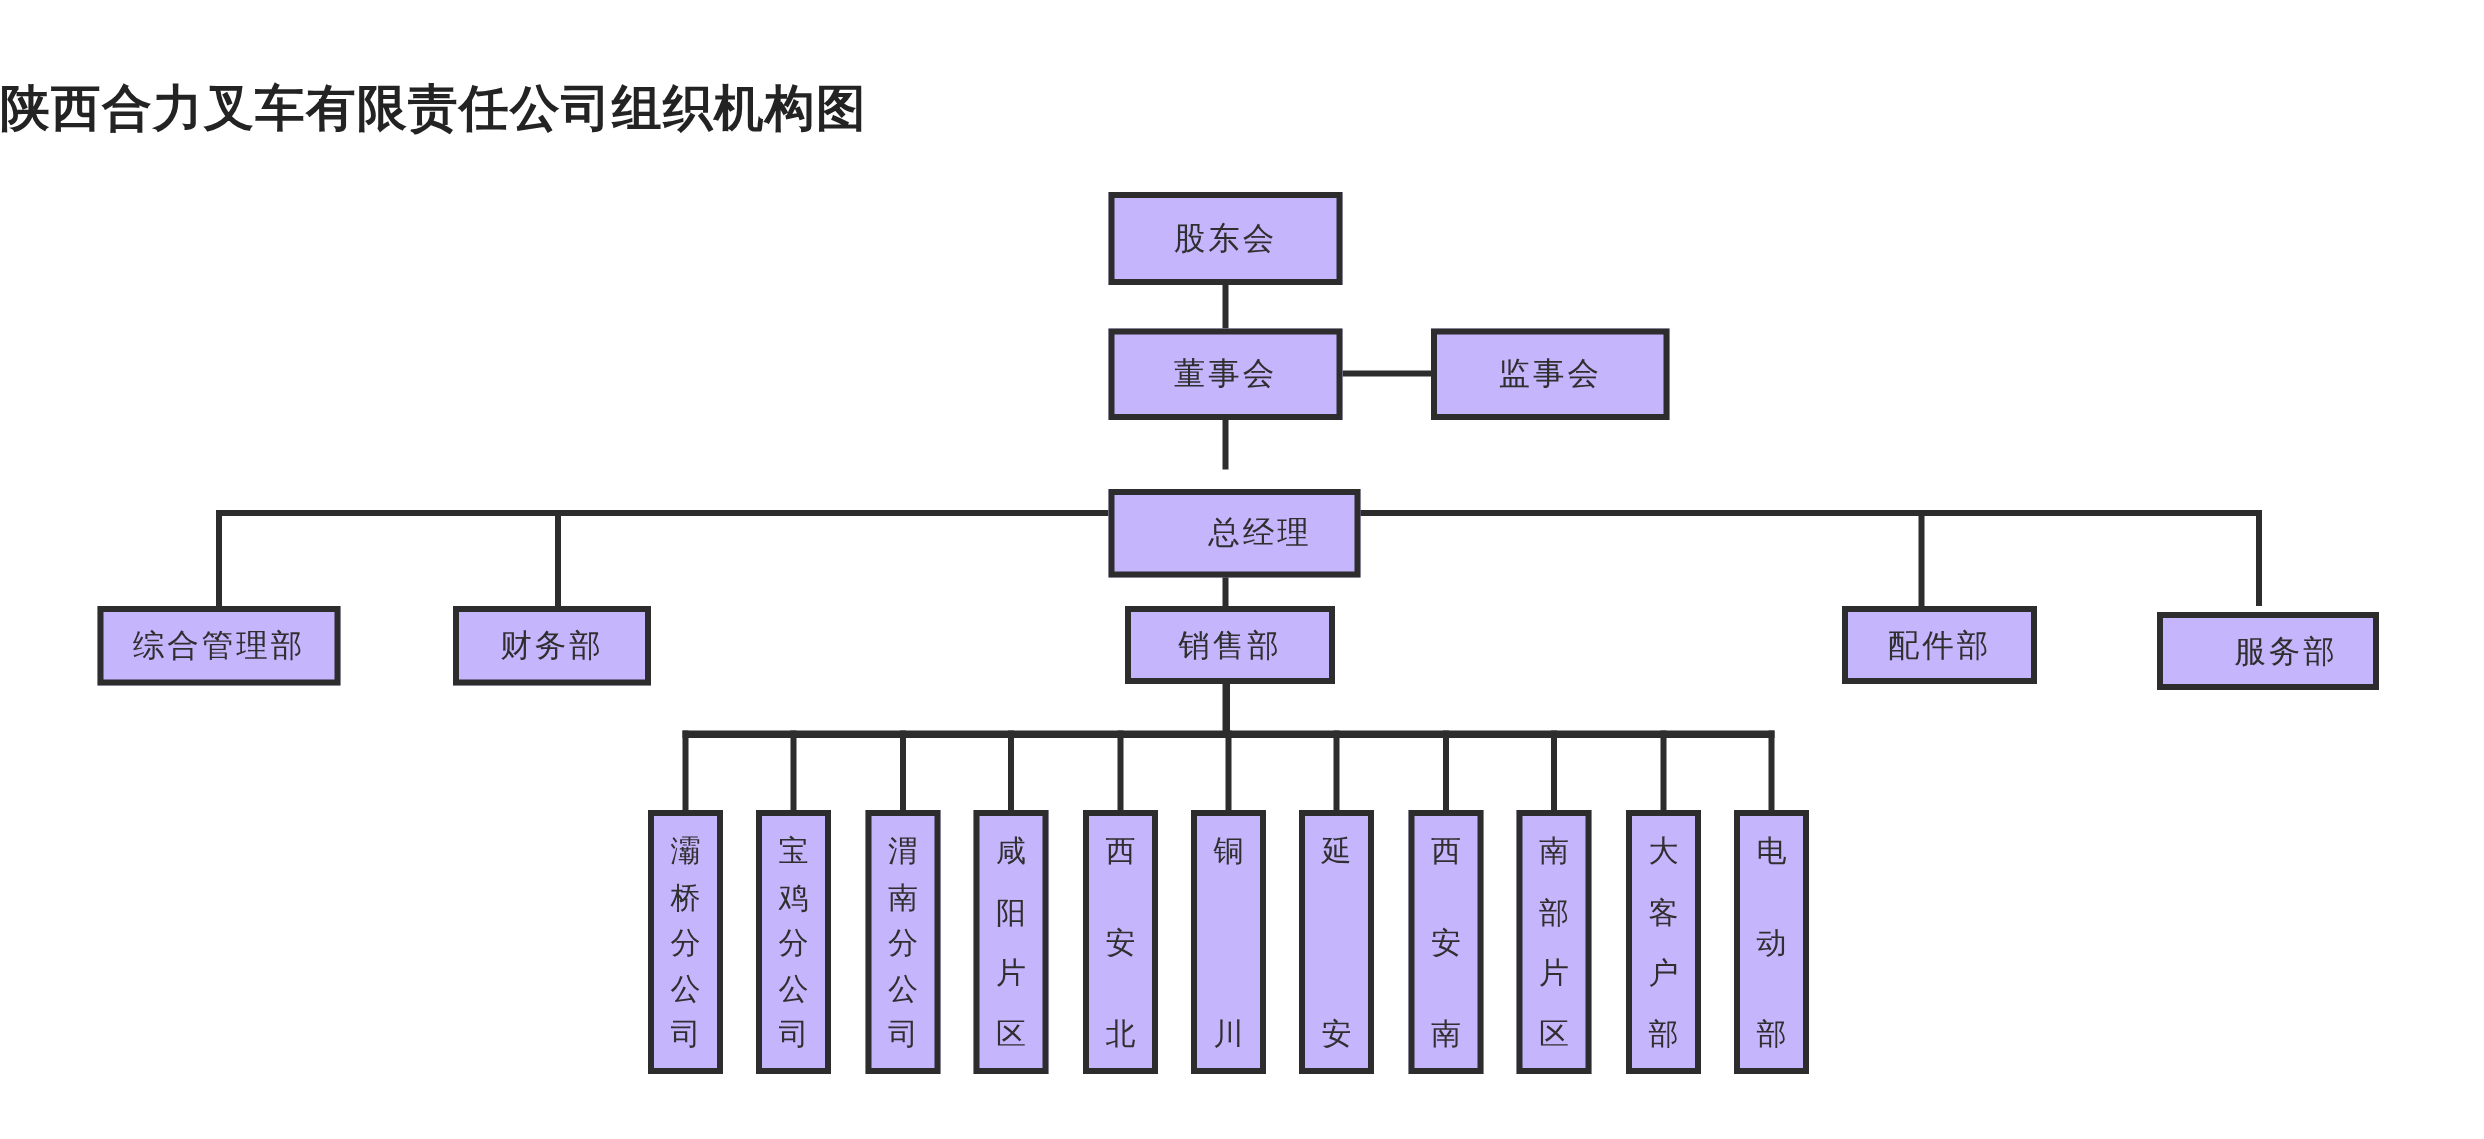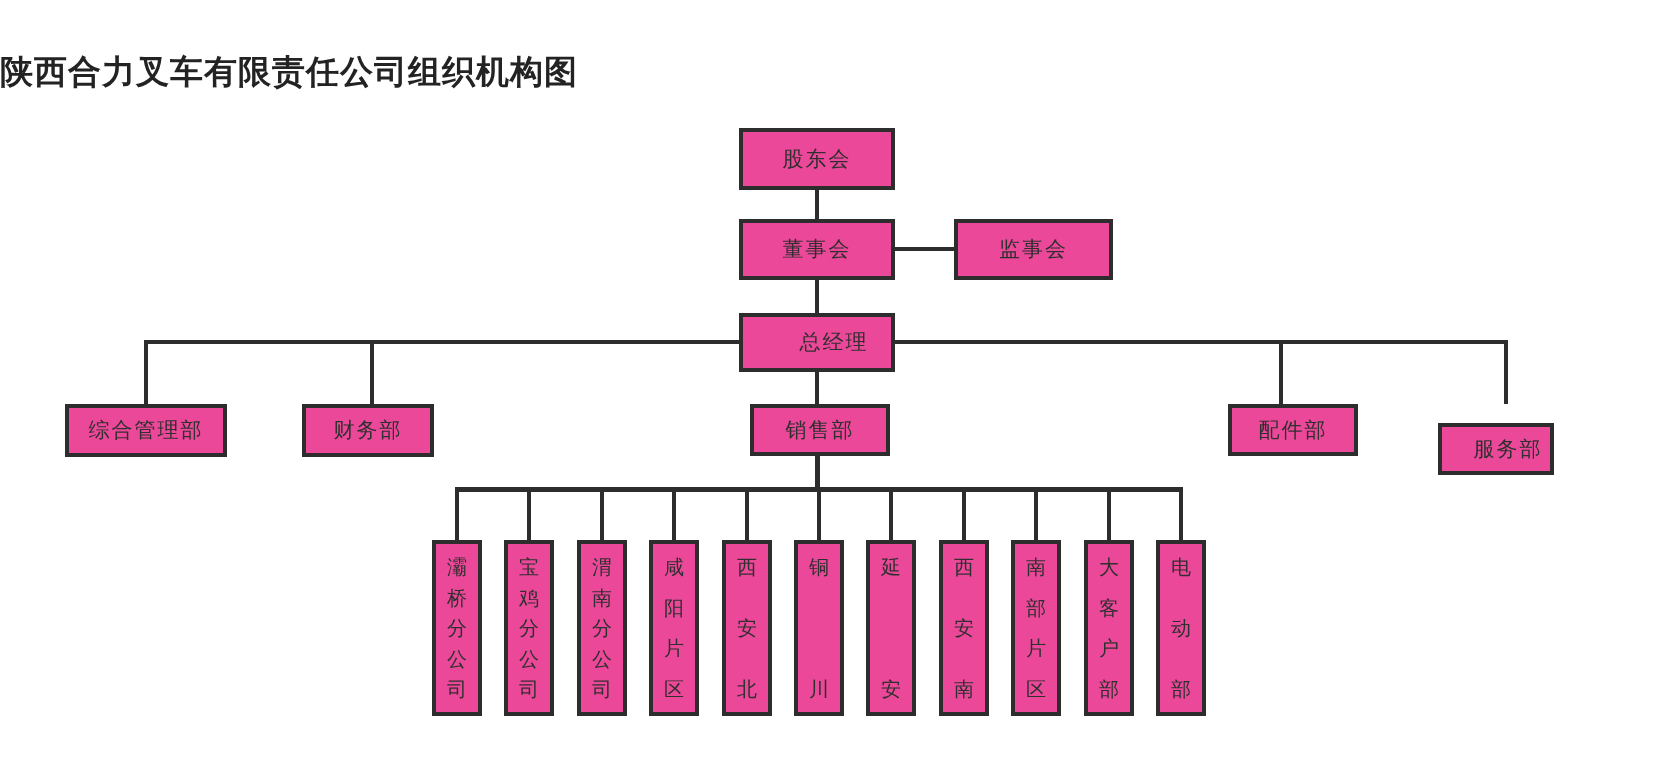--- a/index.html
+++ b/index.html
@@ -23,21 +23,21 @@
     font-family: "Liberation Sans", sans-serif;
     font-weight: bold;
     font-size: 33px;
     letter-spacing: 1px;
     color: #232323;
   }
   .node {
     position: absolute;
     box-sizing: border-box;
     border: 4px solid #2d2d2d;
-    background: #ec4899;
+    background: #c4b5fd;
     color: #2f2f2f;
     display: flex;
     align-items: center;
     justify-content: center;
     font-size: 21px;
     letter-spacing: 2px;
     line-height: 1;
     z-index: 2;
   }
   .node.v {
@@ -82,26 +82,26 @@
       <div class="connector" style="background: rgb(45, 45, 45); left: 745px; top: 487px; width: 4px; height: 56px;"></div>
       <div class="connector" style="background: rgb(45, 45, 45); left: 817px; top: 487px; width: 4px; height: 56px;"></div>
       <div class="connector" style="background: rgb(45, 45, 45); left: 889px; top: 487px; width: 4px; height: 56px;"></div>
       <div class="connector" style="background: rgb(45, 45, 45); left: 962px; top: 487px; width: 4px; height: 56px;"></div>
       <div class="connector" style="background: rgb(45, 45, 45); left: 1034px; top: 487px; width: 4px; height: 56px;"></div>
       <div class="connector" style="background: rgb(45, 45, 45); left: 1107px; top: 487px; width: 4px; height: 56px;"></div>
       <div class="connector" style="background: rgb(45, 45, 45); left: 1179px; top: 487px; width: 4px; height: 56px;"></div>
       <div class="node h" style="border-color: rgb(45, 45, 45); left: 739px; top: 128px; width: 156px; height: 62px;">股东会</div>
       <div class="node h" style="border-color: rgb(45, 45, 45); left: 739px; top: 219px; width: 156px; height: 61px;">董事会</div>
       <div class="node h" style="border-color: rgb(45, 45, 45); left: 954px; top: 219px; width: 159px; height: 61px;">监事会</div>
-      <div class="node h" style="border-color: rgb(45, 45, 45); left: 739px; top: 313px; width: 156px; height: 59px; padding-left: 34px;">总经理</div>
+      <div class="node h" style="border-color: rgb(45, 45, 45); left: 739px; top: 326px; width: 168px; height: 59px; padding-left: 34px;">总经理</div>
       <div class="node h" style="border-color: rgb(45, 45, 45); left: 65px; top: 404px; width: 162px; height: 53px;">综合管理部</div>
       <div class="node h" style="border-color: rgb(45, 45, 45); left: 302px; top: 404px; width: 132px; height: 53px;">财务部</div>
       <div class="node h" style="border-color: rgb(45, 45, 45); left: 750px; top: 404px; width: 140px; height: 52px;">销售部</div>
       <div class="node h" style="border-color: rgb(45, 45, 45); left: 1216px; top: 404px; width: 130px; height: 52px; margin-left: 12px;">配件部</div>
-      <div class="node h" style="border-color: rgb(45, 45, 45); left: 1438px; top: 423px; width: 116px; height: 52px; padding-left: 24px;">服务部</div>
+      <div class="node h" style="border-color: rgb(45, 45, 45); left: 1438px; top: 408px; width: 148px; height: 52px; padding-left: 24px;">服务部</div>
       <div class="node v" style="border-color: rgb(45, 45, 45); left: 432px; top: 540px; width: 50px; height: 176px;">
         <span>灞</span>
         <span>桥</span>
         <span>分</span>
         <span>公</span>
         <span>司</span>
       </div>
       <div class="node v" style="border-color: rgb(45, 45, 45); left: 504px; top: 540px; width: 50px; height: 176px;">
         <span>宝</span>
         <span>鸡</span>

